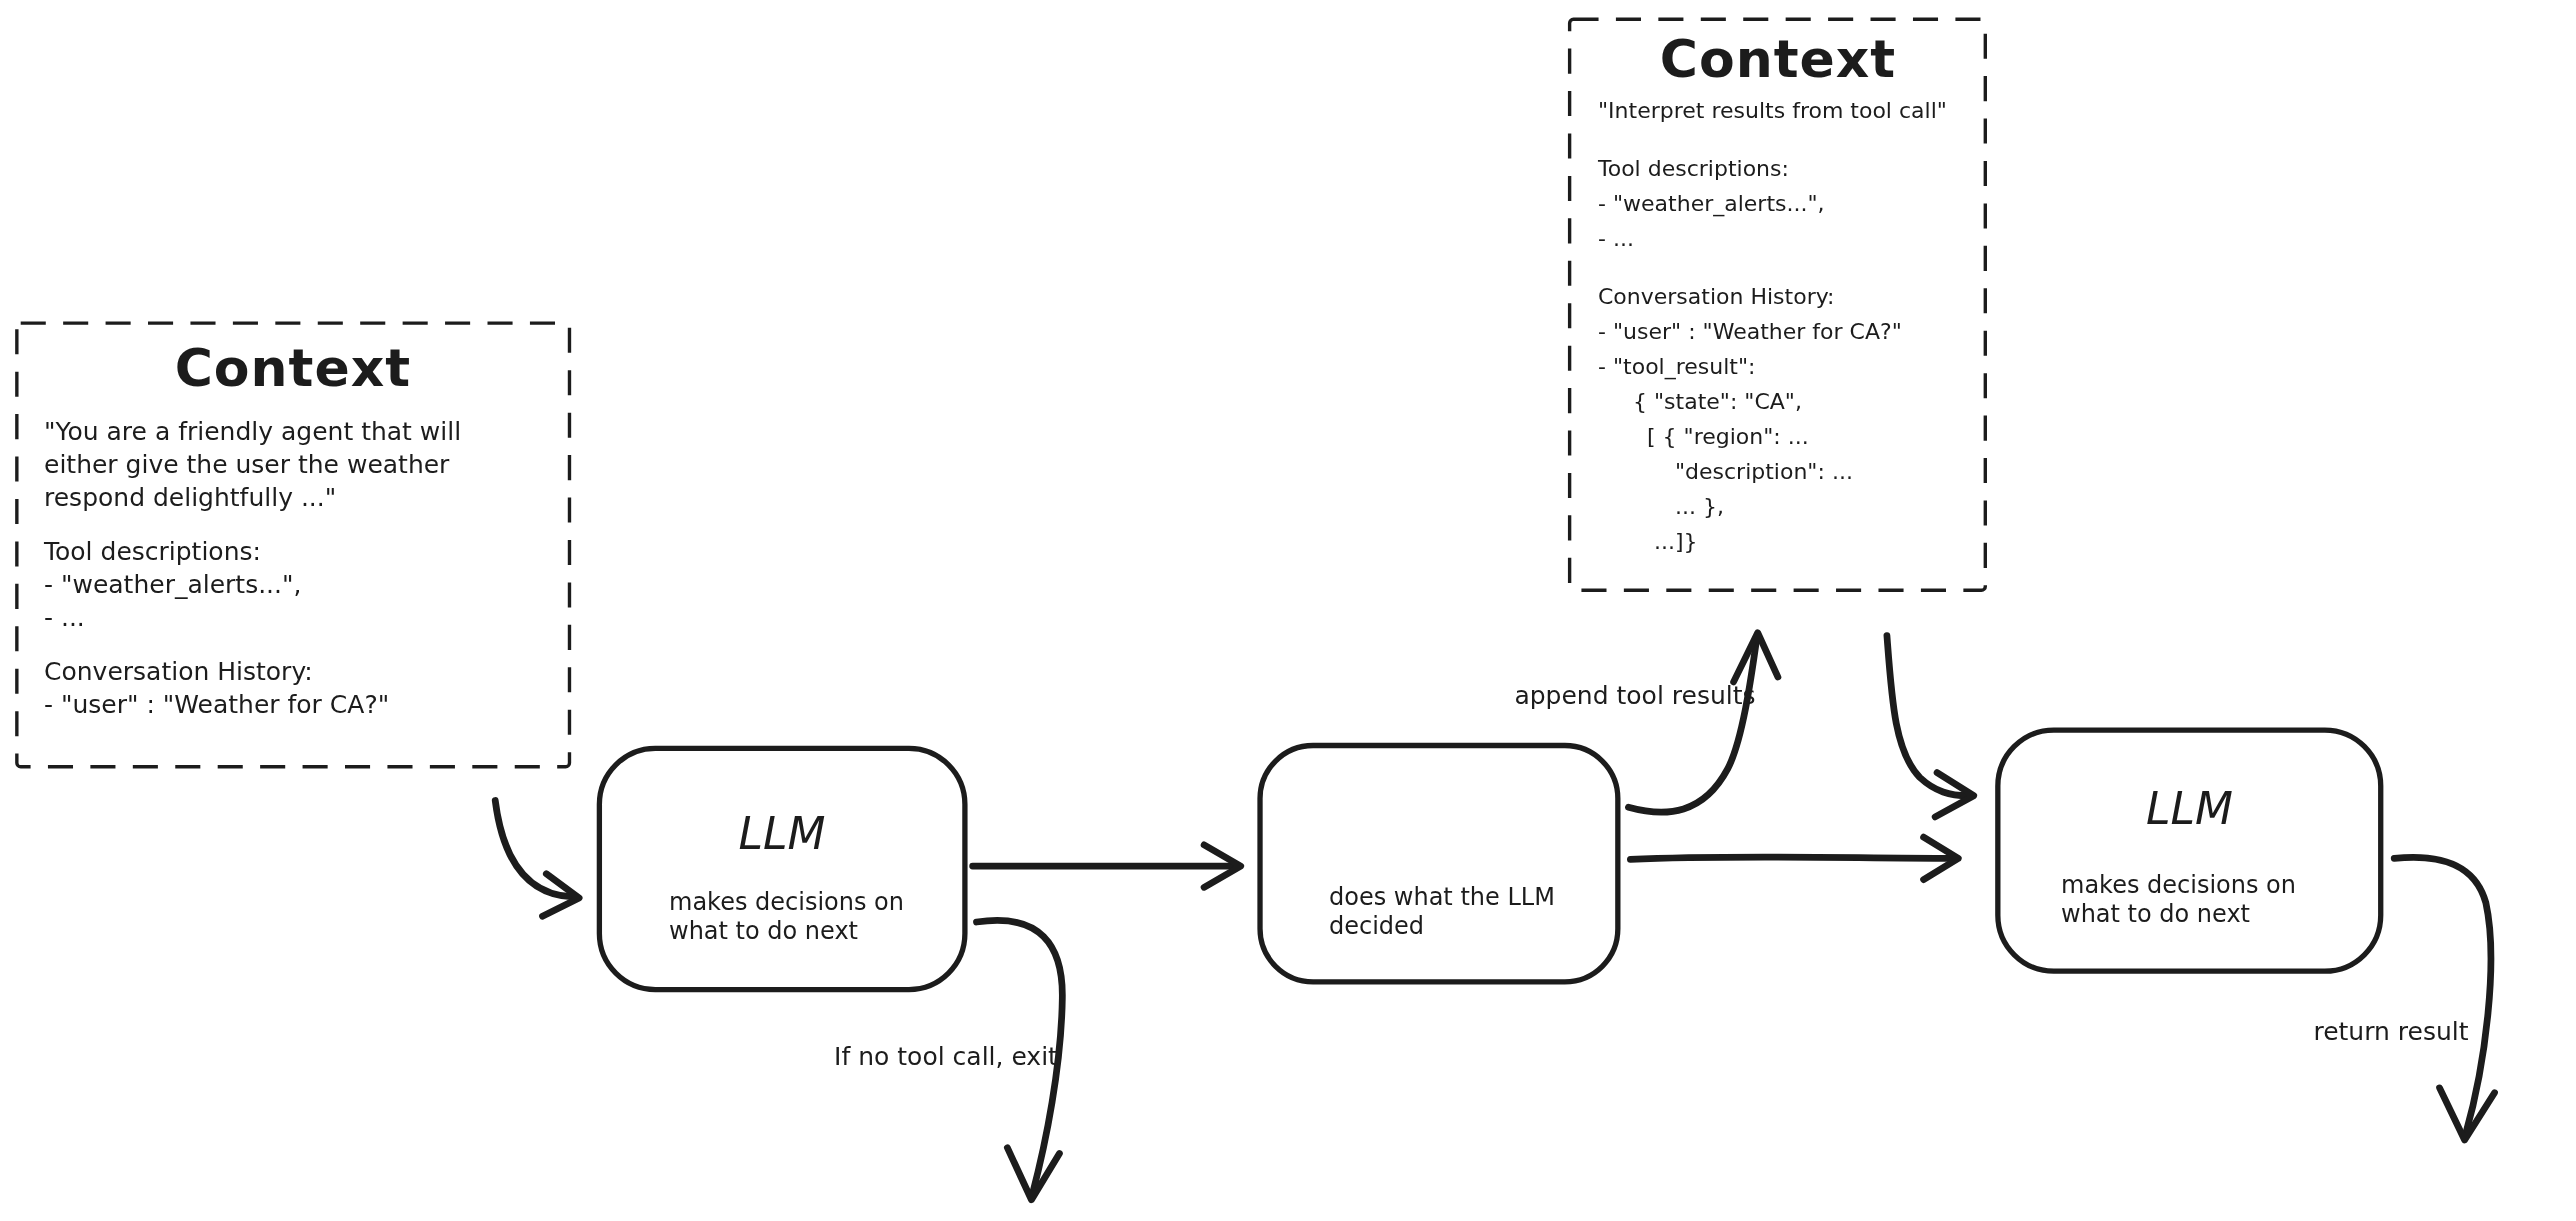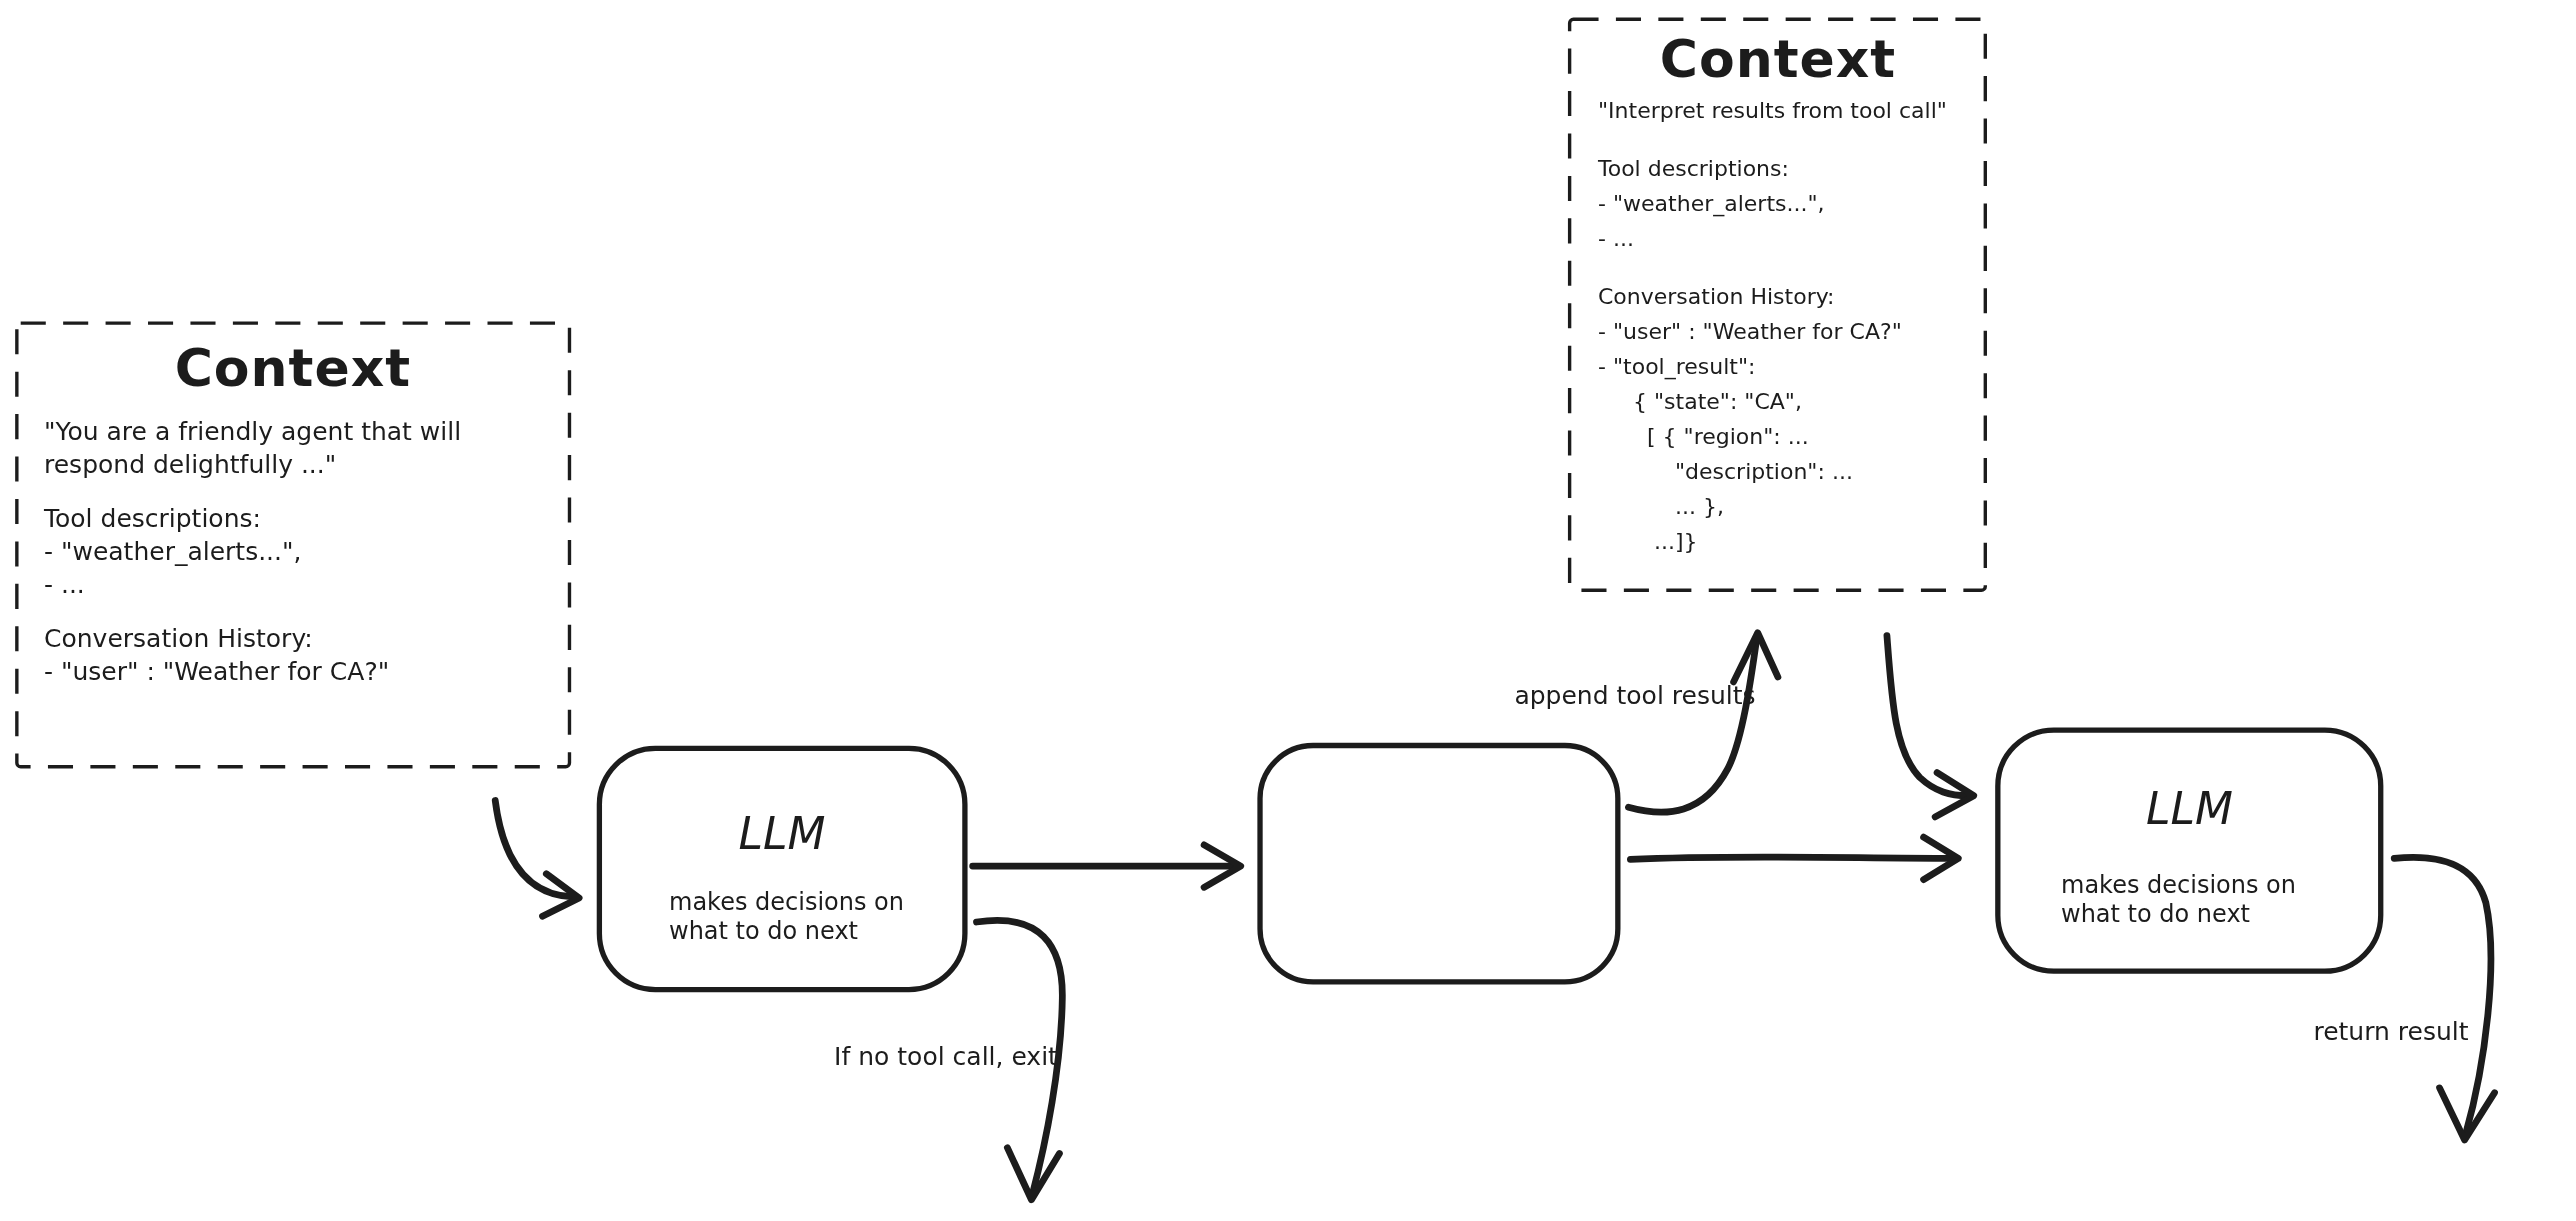--- a/index.html
+++ b/index.html
@@ -119,20 +119,21 @@
 
     <g>
       <path class="arrow" d="M 2482 890 C 2532 885 2566 897 2577 936 C 2590 995 2577 1102 2556 1176"></path>
       <path class="arrow" d="M 2529 1128 L 2555 1182 L 2586 1133"></path>
     </g>
   </svg>
 
   <div class="txt box-title" style="left:16.4px; top:338px; width:553px;">Context</div>
   <div class="txt body-lines ctx1" style="left:44px; top:415px;">
       <div class="tline">"You are a friendly agent that will</div>
+      <div class="tline">either give the user the weather</div>
       <div class="tline">respond delightfully ..."</div>
       <div class="tline"></div>
       <div class="tline">Tool descriptions:</div>
       <div class="tline">- "weather_alerts...",</div>
       <div class="tline">- ...</div>
       <div class="tline"></div>
       <div class="tline">Conversation History:</div>
       <div class="tline">- "user" : "Weather for CA?"</div>
     </div>
 
@@ -153,20 +154,24 @@
       <div class="tline">           ... },</div>
       <div class="tline">        ...]}</div>
     </div>
 
   <div class="txt node-title" style="left:599px; top:808px; width:366px;">LLM</div>
   <div class="txt sub-lines" style="left:669px; top:888px;">
       <div class="tline">makes decisions on</div>
       <div class="tline">what to do next</div>
     </div>
 
+  <div class="txt sub-lines" style="left:1329px; top:883px;">
+      <div class="tline">does what the LLM</div>
+      <div class="tline">decided</div>
+    </div>
 
   <div class="txt node-title" style="left:1998px; top:783px; width:383px;">LLM</div>
   <div class="txt sub-lines" style="left:2061px; top:871px;">
       <div class="tline">makes decisions on</div>
       <div class="tline">what to do next</div>
     </div>
 
   <div class="txt arrow-label" style="left:1442px; top:681px;">append tool results</div>
   <div class="txt arrow-label" style="left:753px; top:1042px;">If no tool call, exit</div>
   <div class="txt arrow-label" style="left:2198px; top:1017px;">return result</div>

